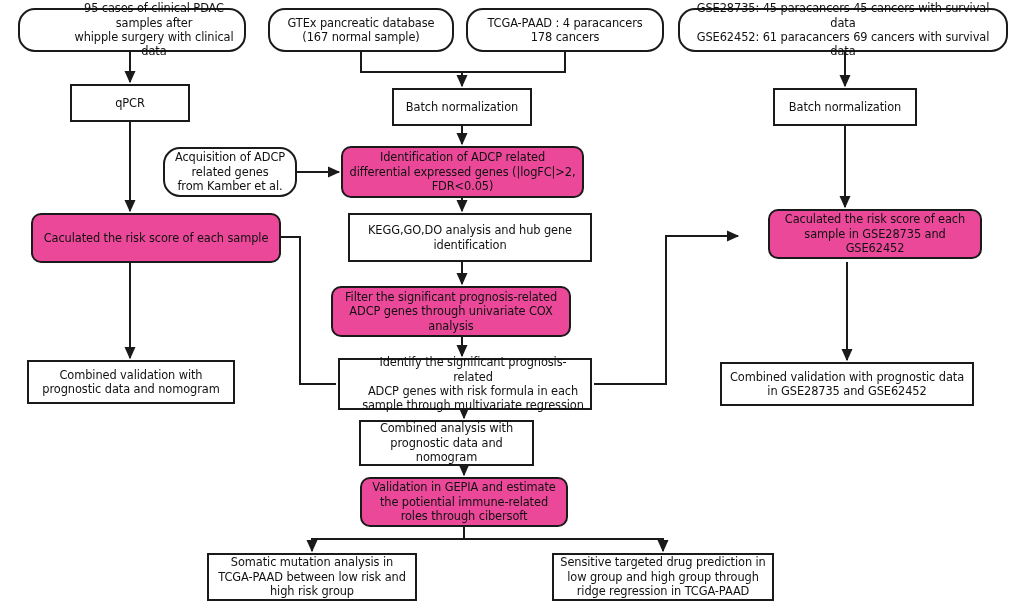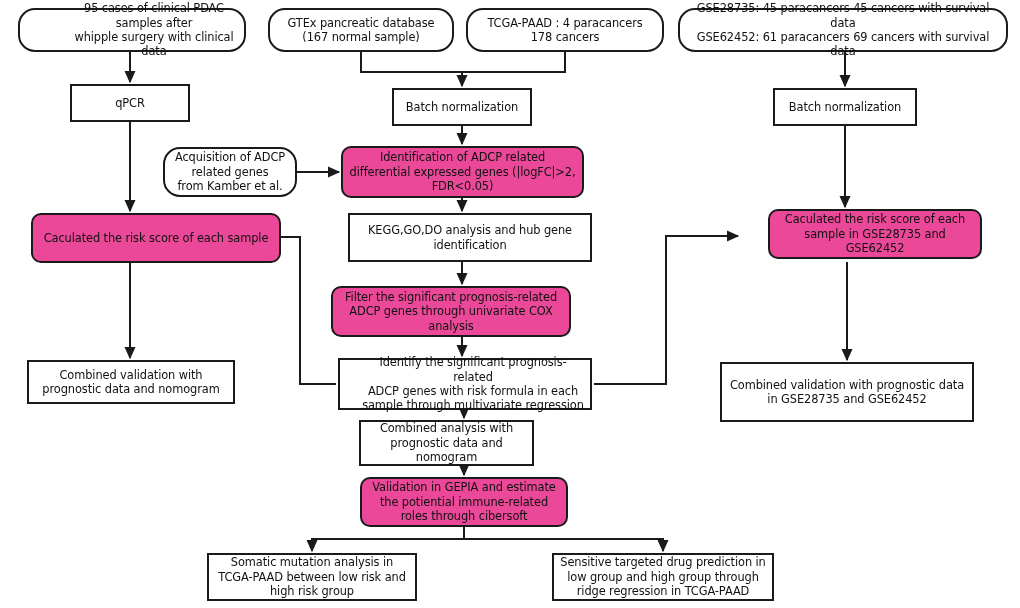--- a/index.html
+++ b/index.html
@@ -111,21 +111,21 @@
       <div class="node yellow" style="left: 768px; top: 209px; width: 214px; height: 50px;"><span class="txt">Caculated  the risk score of each
 sample in GSE28735 and GSE62452</span></div>
       <div class="node yellow" style="left: 331px; top: 286px; width: 240px; height: 51px;"><span class="txt">Filter the significant prognosis-related
 ADCP genes through  univariate COX
 analysis</span></div>
       <div class="node" style="left: 27px; top: 360px; width: 208px; height: 44px;"><span class="txt">Combined validation with
 prognostic data and  nomogram</span></div>
       <div class="node" style="left: 338px; top: 358px; width: 254px; height: 52px; padding-left: 20px;"><span class="txt">Identify the significant prognosis-related
 ADCP  genes with risk formula in each
 sample through multivariate regression</span></div>
-      <div class="node" style="left: 720px; top: 362px; width: 254px; height: 60px;"><span class="txt">Combined validation with prognostic data
+      <div class="node" style="left: 720px; top: 362px; width: 254px; height: 44px;"><span class="txt">Combined validation with prognostic data
 in GSE28735 and GSE62452</span></div>
       <div class="node" style="left: 359px; top: 420px; width: 175px; height: 46px; justify-content: flex-end;"><span class="txt">Combined analysis with
 prognostic data and nomogram</span></div>
       <div class="node yellow" style="left: 360px; top: 477px; width: 208px; height: 50px;"><span class="txt">Validation in GEPIA and estimate
 the potiential immune-related
 roles through cibersoft</span></div>
       <div class="node" style="left: 207px; top: 553px; width: 210px; height: 48px; align-items: center;"><span class="txt">Somatic mutation analysis in
 TCGA-PAAD between low risk and
 high risk group</span></div>
       <div class="node" style="left: 552px; top: 553px; width: 222px; height: 48px;"><span class="txt">Sensitive targeted drug prediction in

